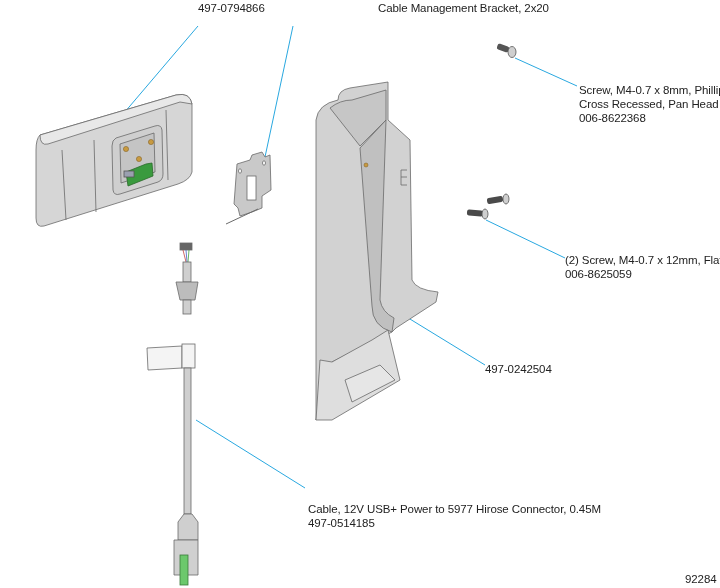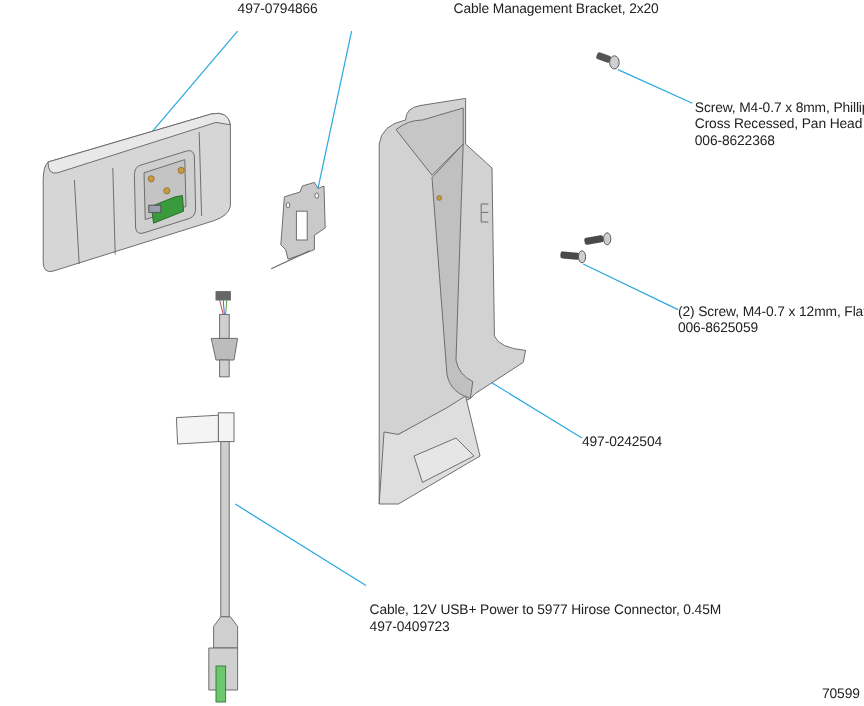--- a/index.html
+++ b/index.html
@@ -103,16 +103,16 @@
   <span>(2) Screw, M4-0.7 x 12mm, Flat Head</span>
   <span>006-8625059</span>
 </div>
 
 <div class="label" style="left:485px; top:362px;">
   <span>497-0242504</span>
 </div>
 
 <div class="label" style="left:308px; top:486px;margin-top:16px;">
   <span>Cable, 12V USB+ Power to 5977 Hirose Connector, 0.45M</span>
-  <span>497-0409723</span>
+  <span>497-0514185</span>
 </div>
 
-<div class="label" style="left:685px; top:572px;">70599</div>
+<div class="label" style="left:685px; top:572px;">92284</div>
 
 </body></html>

